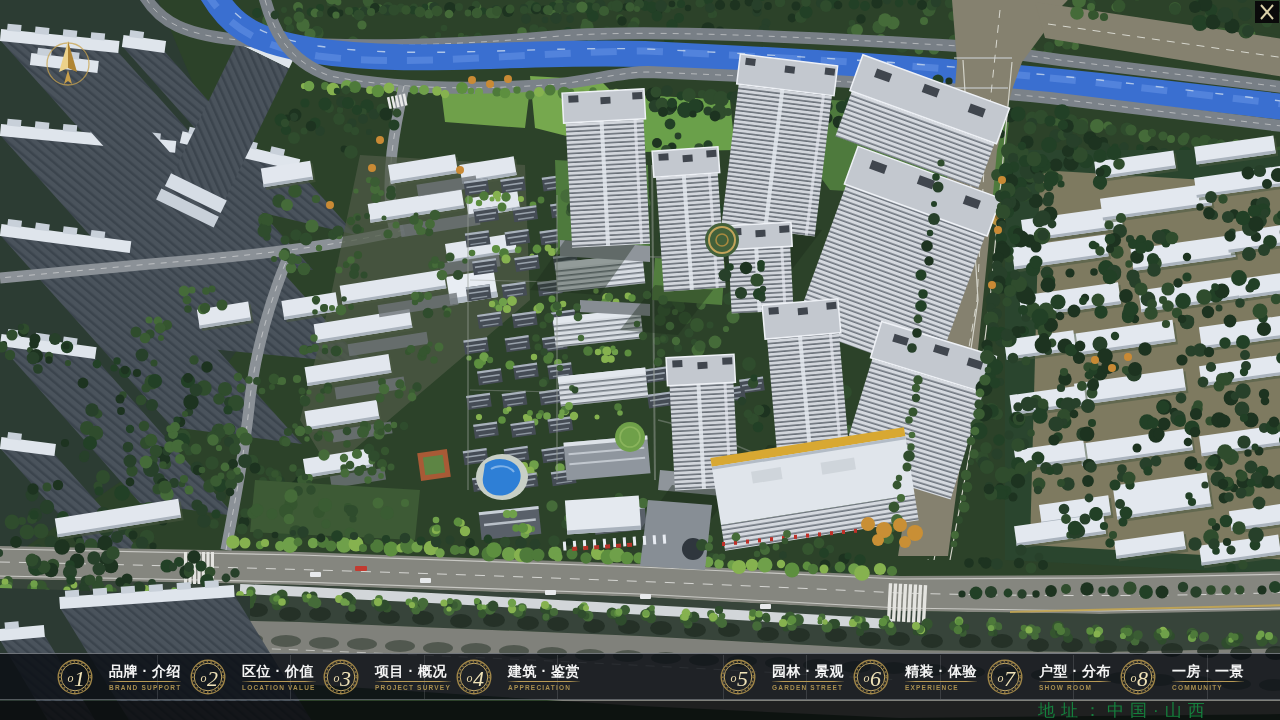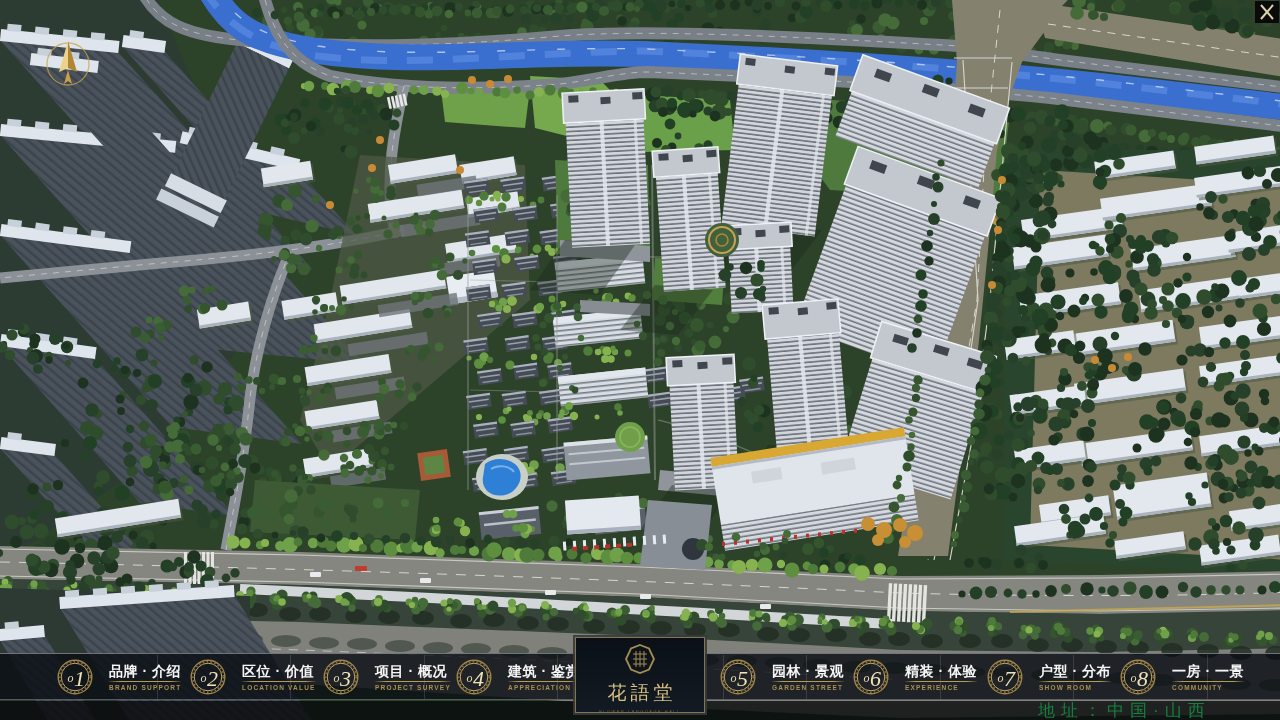--- a/index.html
+++ b/index.html
@@ -3388,35 +3388,20 @@
 <circle cx="19" cy="19" r="15.3" fill="none" stroke="#8a7340" stroke-width="1.6" stroke-dasharray="1.5,2.4"></circle>
 <text x="11.5" y="24" font-family="Liberation Serif,serif" font-style="italic" font-size="12" fill="#ecdcae">o</text>
 <text x="18" y="27.5" font-family="Liberation Serif,serif" font-style="italic" font-size="22" fill="#f0e3b8">8</text>
 </svg>
 <div class="txt">
         <div class="zh">一房 · 一景</div>
         <div class="ln"></div>
         <div class="en">COMMUNITY</div>
       </div>
 </div>
-<div id="logo">
-<svg width="30" height="30" viewBox="0 0 30 30" style="margin-top:6px">
-<polygon points="15,1 24,4.5 29,15 24,25.5 15,29 6,25.5 1,15 6,4.5" fill="none" stroke="#a68e52" stroke-width="1.8"></polygon>
-<g stroke="#a68e52" stroke-width="1">
-<line x1="8" y1="10" x2="22" y2="10"></line>
-          <line x1="8" y1="15" x2="22" y2="15"></line>
-          <line x1="8" y1="20" x2="22" y2="20"></line>
-<line x1="11" y1="7" x2="11" y2="23"></line>
-          <line x1="15" y1="7" x2="15" y2="23"></line>
-          <line x1="19" y1="7" x2="19" y2="23"></line>
-</g>
-      </svg>
-<div class="big">花語堂</div>
-<div class="tiny">FLOWER LANGUAGE HALL</div>
-</div>
 <div id="addr">地址：中国·山西</div>
 <div id="xbtn"><svg width="24" height="22">
         <line x1="6" y1="4" x2="18" y2="18" stroke="#ddd3ab" stroke-width="2"></line>
         <line x1="18" y1="4" x2="6" y2="18" stroke="#ddd3ab" stroke-width="2"></line>
       </svg></div>
 <div id="compass"><svg width="58" height="62" viewBox="0 0 58 62">
 <circle cx="29" cy="30" r="21" fill="none" stroke="#c9a44f" stroke-width="1.3" opacity="0.75"></circle>
 <polygon points="29,7 29,34 20,38" fill="#ecd28a"></polygon>
 <polygon points="29,7 29,34 38,38" fill="#b08534"></polygon>
 <polygon points="29,36 33,50 29,47 25,50" fill="#c99f4a"></polygon>

